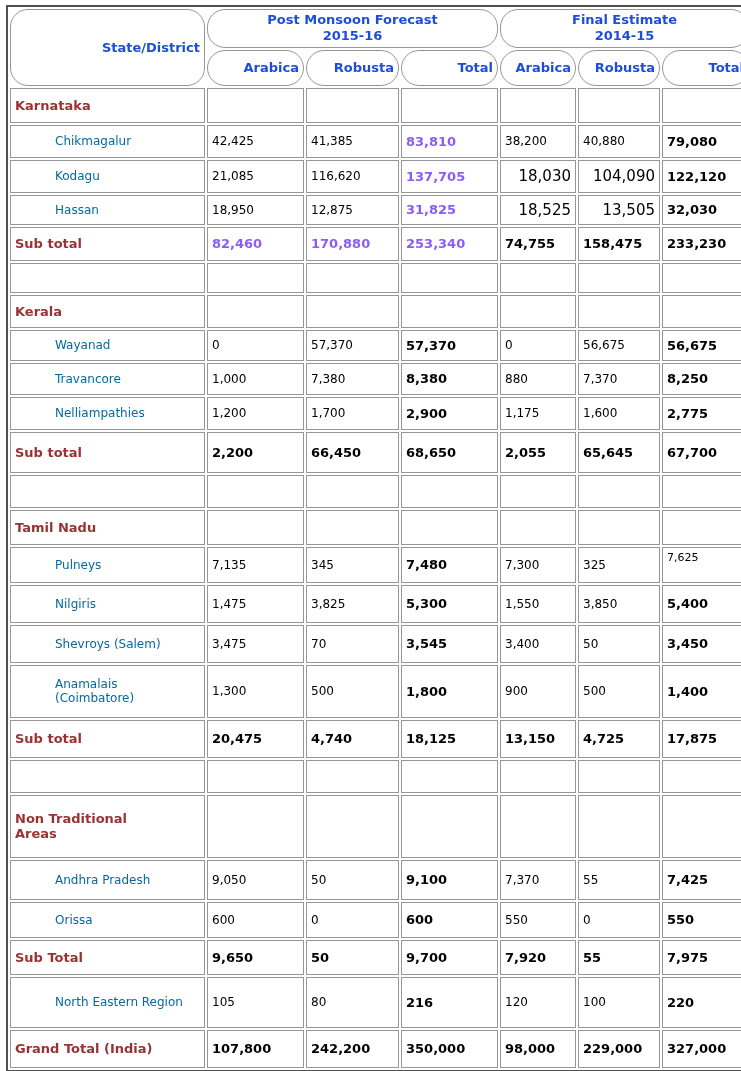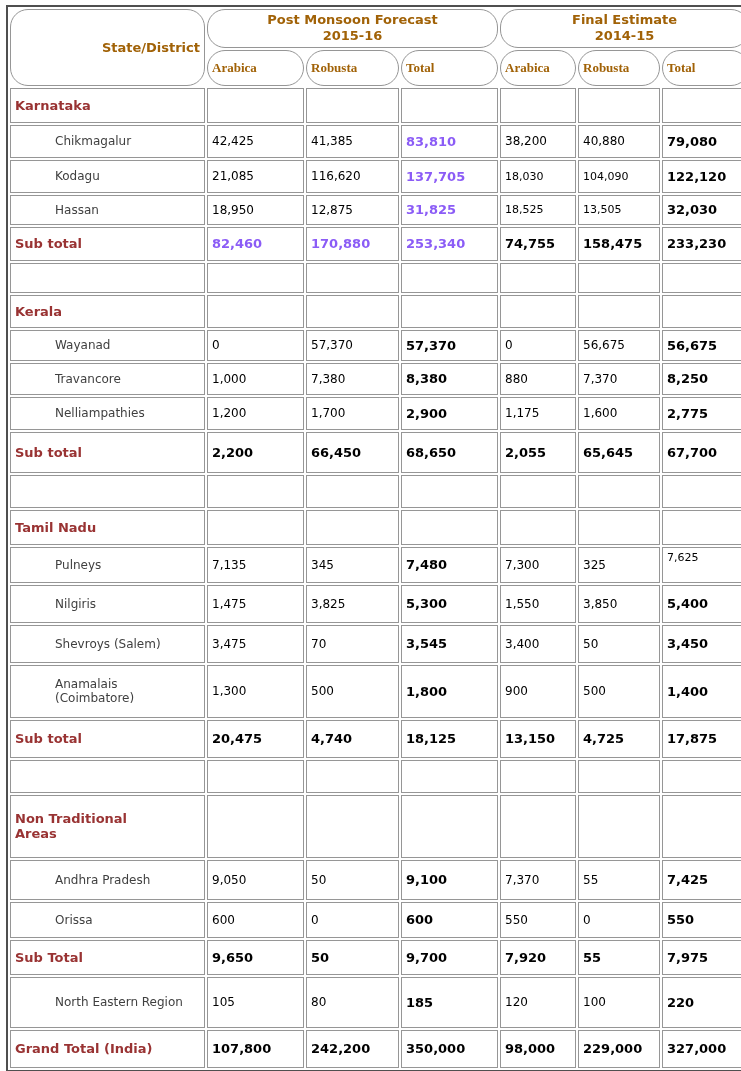--- a/index.html
+++ b/index.html
@@ -15,30 +15,30 @@
   }
   td, th {
     border:1px solid #969696;
     background:#fff;
     font-size:12px;
     padding:2px 4px;
     vertical-align:middle;
     overflow:hidden;
     text-align:left;
   }
-  th { color:#a16207; font-weight:bold; font-size:13px;border-radius:18px; }
+  th { color:#1d4ed8; font-weight:bold; font-size:13px;border-radius:18px; }
   .th-state { text-align:right; vertical-align:middle; }
   .th-group { text-align:center; line-height:1.25; }
-  .th-sub   { text-align:left;font-family:Liberation Serif, serif; }
-  td.lbl      { color:#404040; white-space:pre-line;padding-left:44px; }
+  .th-sub   { text-align:right; }
+  td.lbl      { color:#0369a1; white-space:pre-line;padding-left:44px; }
   td.lbl-red  { color:#993333; font-weight:bold; font-size:13px; white-space:pre-line;margin-left:48px; }
   td.s-n  { font-weight:normal;margin-top:36px; }
   td.s-b  { font-weight:bold; font-size:13px; }
   td.s-r  { font-weight:bold; font-size:13px; color:#8b5cf6; }
-  td.s-sm { font-size:11px; }
+  td.s-sm { font-size:15px;text-align:right; }
   td.s-smt{ font-size:11px; vertical-align:top; padding-top:3px; }
 </style>
 </head>
 <body>
 
 <div class="wrap">
   <table class="data">
     <colgroup>
       <col style="width:195px">
         <col style="width:97px">
@@ -276,21 +276,21 @@
           <td class="s-b">50</td>
           <td class="s-b">9,700</td>
           <td class="s-b">7,920</td>
           <td class="s-b">55</td>
           <td class="s-b">7,975</td>
         </tr>
         <tr style="height: 51px;">
           <td class="lbl">North Eastern Region</td>
           <td class="s-n">105</td>
           <td class="s-n">80</td>
-          <td class="s-b">185</td>
+          <td class="s-b">216</td>
           <td class="s-n">120</td>
           <td class="s-n">100</td>
           <td class="s-b">220</td>
         </tr>
         <tr style="height: 38px;">
           <td class="lbl-red">Grand Total (India)</td>
           <td class="s-b">107,800</td>
           <td class="s-b">242,200</td>
           <td class="s-b">350,000</td>
           <td class="s-b">98,000</td>

